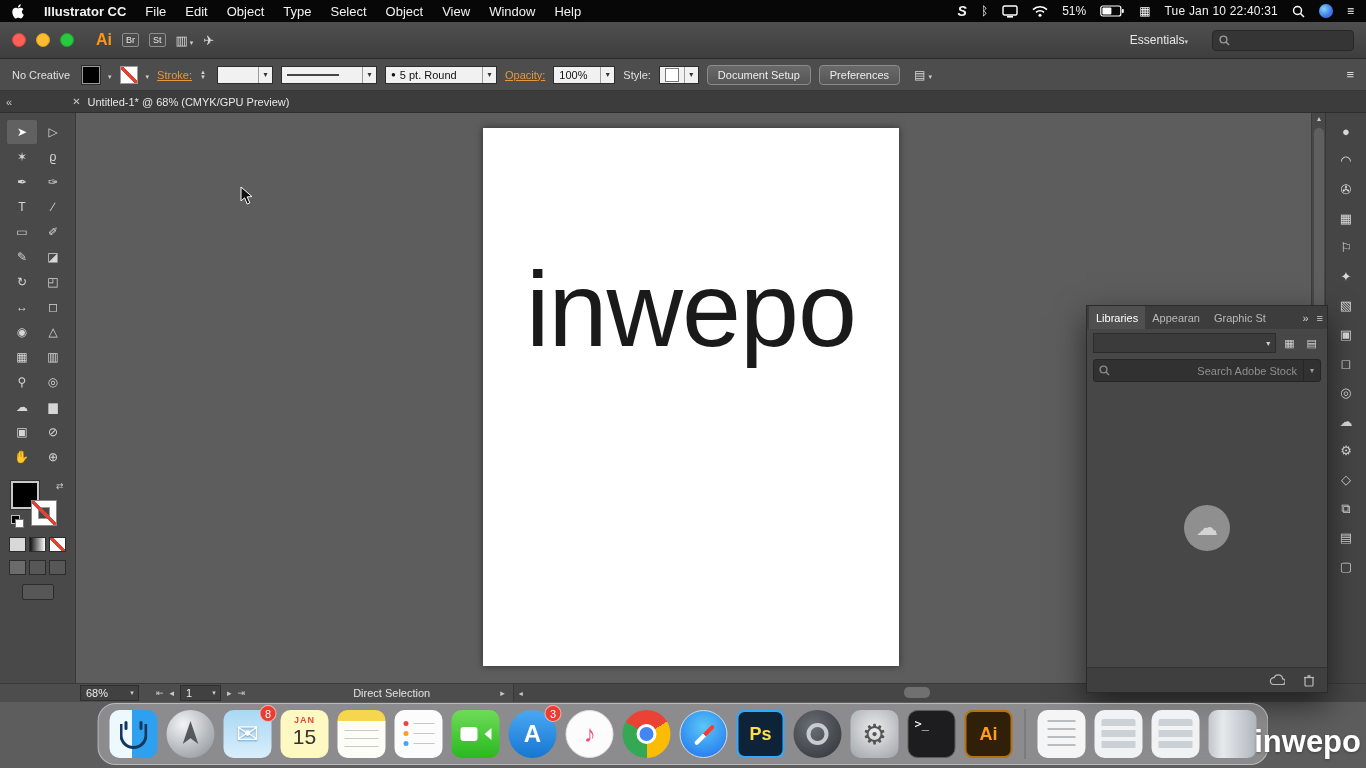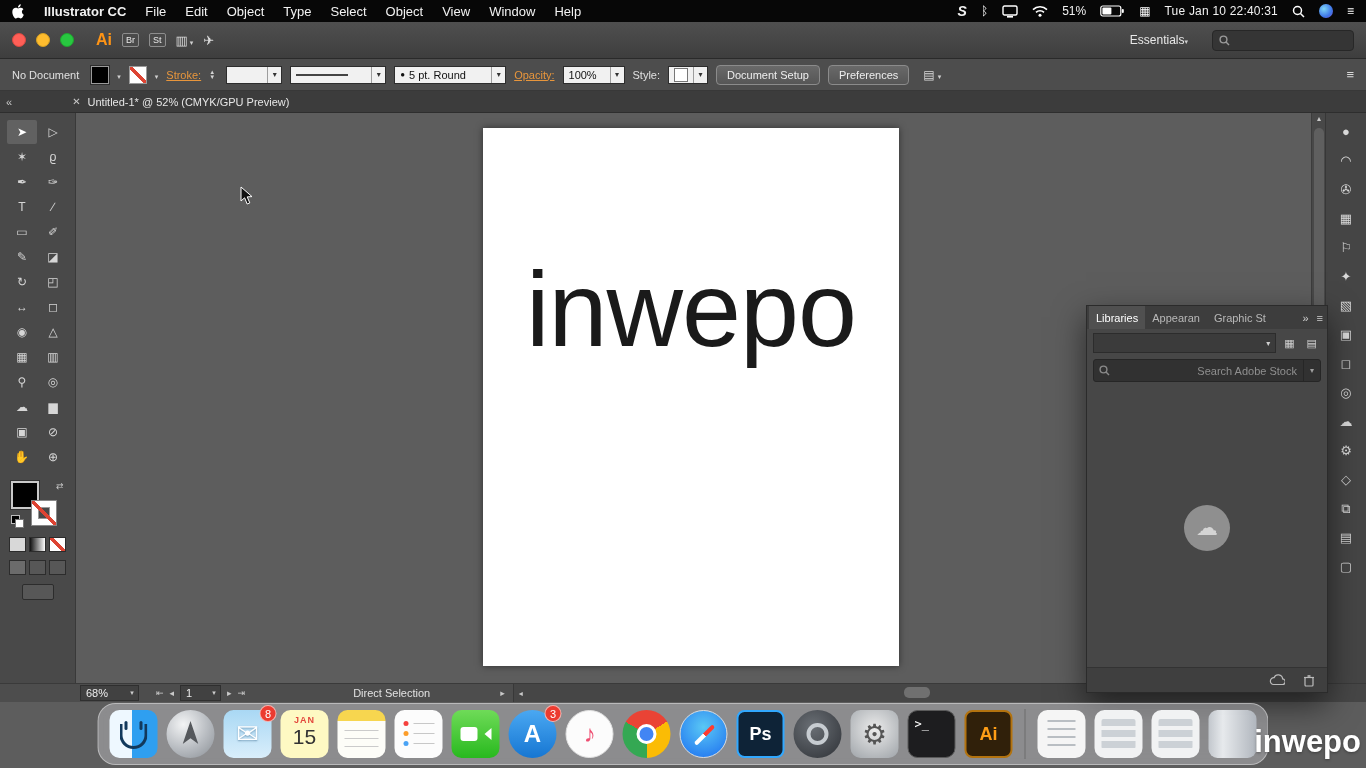--- a/index.html
+++ b/index.html
@@ -208,21 +208,21 @@
   .di-appstore{border-radius:50%;background:linear-gradient(180deg,#4aa8f2,#1676d2);}
   .di-appstore .g{color:#fff;font-size:24px;font-weight:bold;}
   .di-itunes{border-radius:50%;background:#fcfcfc;border:1px solid #e2e2e2;box-sizing:border-box;}
   .di-itunes .g{color:#ee4f72;font-size:24px;}
   .di-chrome{border-radius:50%;background:conic-gradient(from -60deg,#ea4335 0 33%,#fbbc05 33% 66%,#34a853 66% 100%);}
   .di-chrome::after{content:"";position:absolute;inset:14px;background:#4285f4;border:3px solid #fff;border-radius:50%;}
   .di-safari{border-radius:50%;background:radial-gradient(circle at 50% 35%,#5ac8f5,#1c6ef0);border:1px solid #d7dde2;box-sizing:border-box;}
   .di-safari::after{content:"";position:absolute;left:22px;top:11px;width:4px;height:26px;border-radius:2px;
                     background:linear-gradient(180deg,#ff3b30 50%,#fff 50%);transform:rotate(45deg);}
   .di-photoshop{background:#0e2337;border:2px solid #31a8ff;box-sizing:border-box;border-radius:8px;}
-  .di-photoshop .g{color:#ffffff;font-size:18px;font-weight:bold;}
+  .di-photoshop .g{color:#fde047;font-size:18px;font-weight:bold;}
   .di-utility{border-radius:50%;background:radial-gradient(circle at 40% 35%,#6a6f75,#2e3136);}
   .di-utility::after{content:"";position:absolute;inset:13px;border:4px solid #c7ccd1;border-radius:50%;}
   .di-sysprefs{background:radial-gradient(circle at 50% 40%,#ececec,#9fa4a9);}
   .di-sysprefs .g{color:#555;font-size:28px;}
   .di-terminal{background:#1d1d1f;border:1px solid #5a5a5a;box-sizing:border-box;}
   .di-terminal .g{align-items:flex-start;justify-content:flex-start;padding:6px;color:#fff;
                   font-family:"DejaVu Sans Mono",monospace;font-size:12px;}
   .di-illustrator{background:#30200a;border:2px solid #b3730f;box-sizing:border-box;border-radius:8px;}
   .di-illustrator .g{color:#ff9e16;font-size:18px;font-weight:bold;}
   .di-documents{background:#f5f5f5;}
@@ -314,21 +314,21 @@
     <div class="tb-search">
       <svg width="11" height="11">
           <circle cx="4.5" cy="4.5" r="3.4" stroke="#9a9a9a" fill="none" stroke-width="1.4"></circle>
           <line x1="7" y1="7" x2="10" y2="10" stroke="#9a9a9a" stroke-width="1.4"></line>
         </svg>
       <input style="">
     </div>
   </div>
 
   <div class="ctrlbar">
-    <span class="sel-status">No Document</span>
+    <span class="sel-status">No Creative</span>
     <span class="swatch fill"></span>
     <span class="dd-mini"></span>
     <span class="swatch stroke"></span>
     <span class="dd-mini"></span>
     <a class="link">Stroke:</a>
     <span class="stepper"></span>
     <span class="combo small">
         <span class="dd"></span>
       </span>
     <span class="combo profile">
@@ -357,21 +357,21 @@
       <span class="dd-mini"></span>
     </span>
     <span class="flex-sp"></span>
     <span class="cbar-menu">≡</span>
   </div>
 
   <div class="tabbar">
     <span class="collapse">«</span>
     <div class="doc-tab">
       <span class="tab-close">✕</span>
-      <span>Untitled-1* @ 52% (CMYK/GPU Preview)</span>
+      <span>Untitled-1* @ 68% (CMYK/GPU Preview)</span>
     </div>
   </div>
 
   <div class="toolbar">
     <div class="tools">
       <span class="tool active">
           <span class="g">➤</span>
         </span>
         <span class="tool">
           <span class="g">▷</span>

